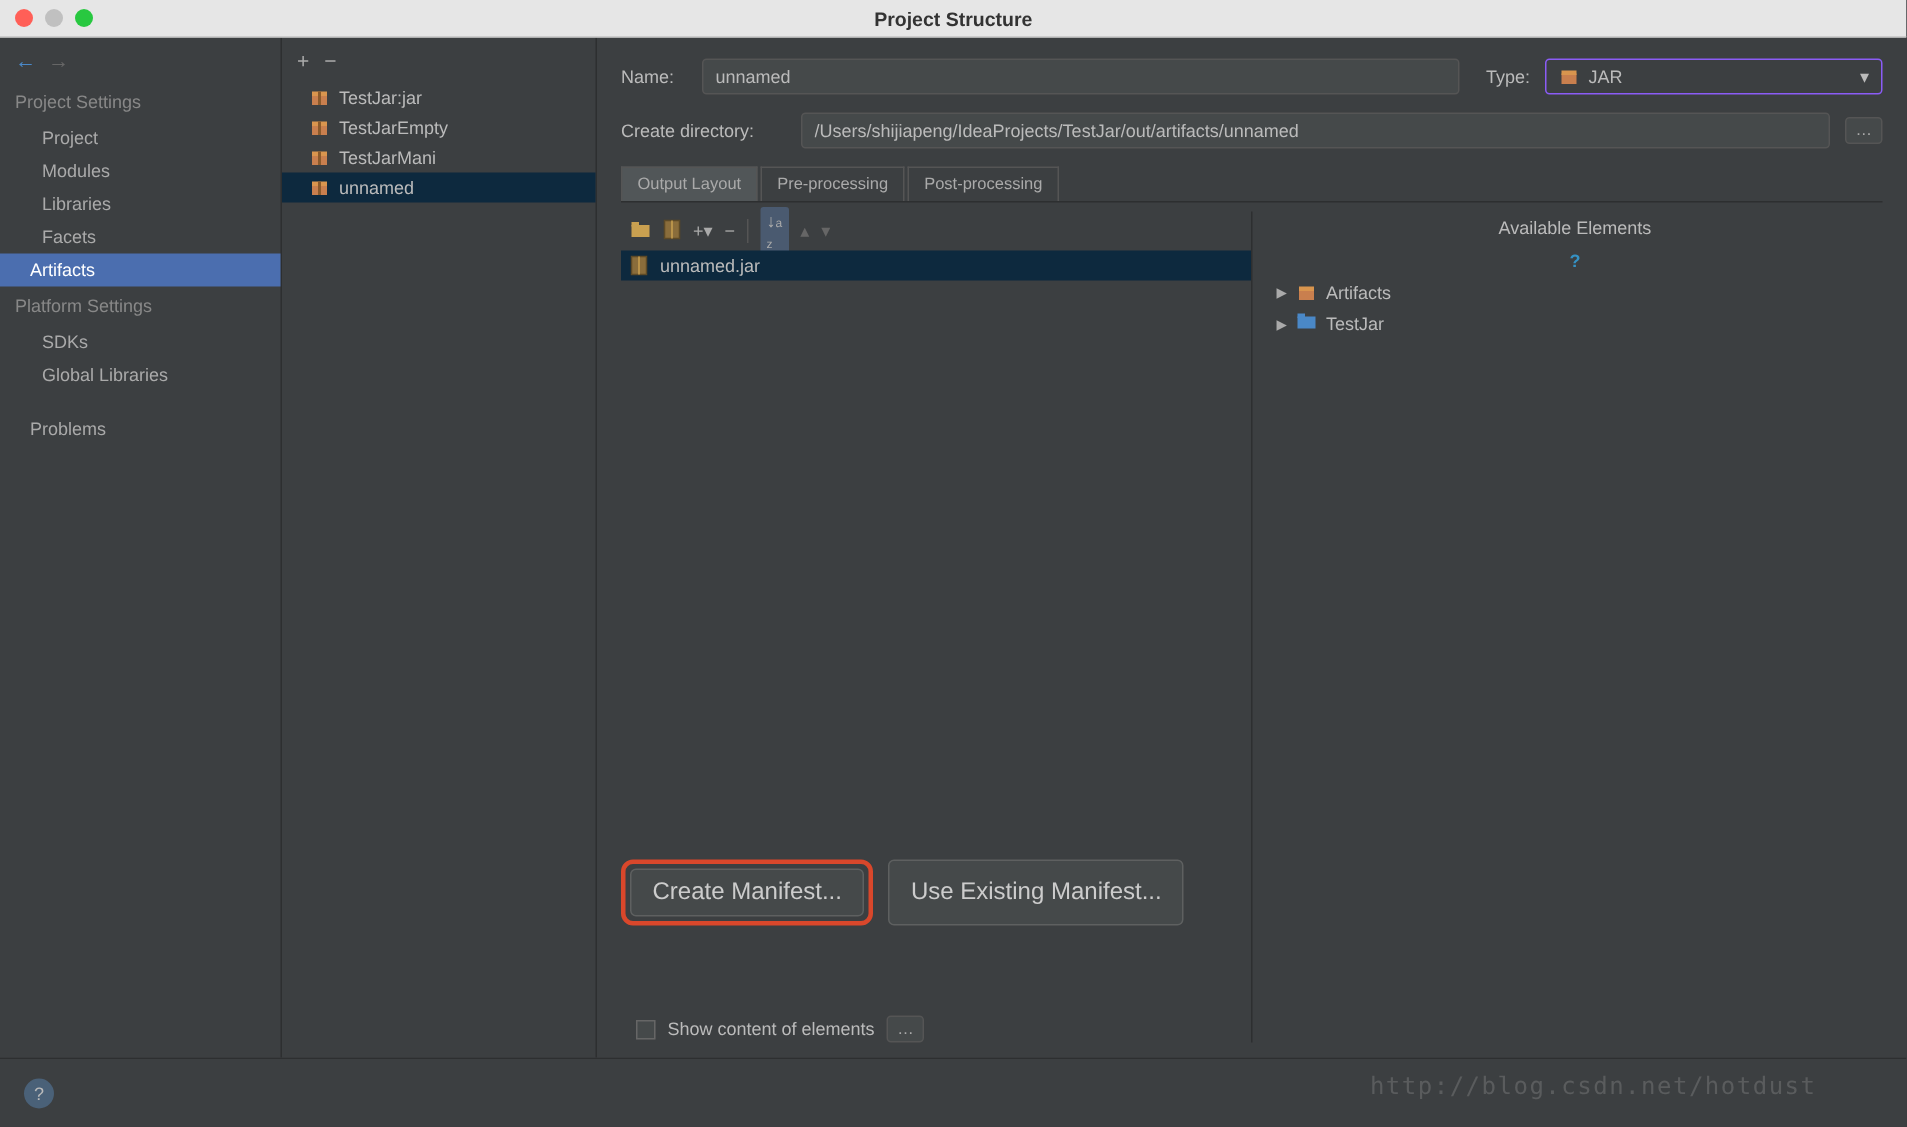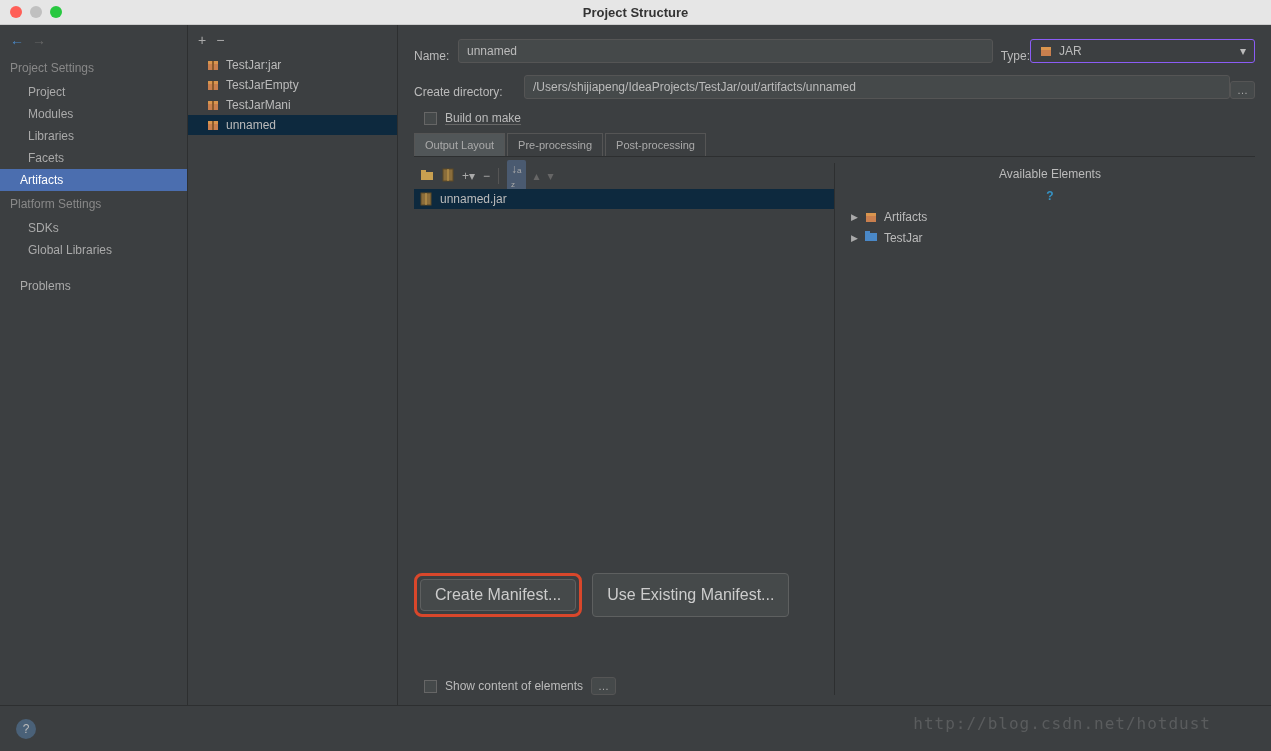--- a/index.html
+++ b/index.html
@@ -25,21 +25,21 @@
     .sidebar-item.selected { background: #4b6eaf; color: #fff; }
     
     .tree-panel { width: 210px; background: #3c3f41; border-right: 1px solid #2d2f30; }
     .tree-toolbar { height: 30px; display: flex; align-items: center; gap: 10px; padding: 0 10px; }
     .tb-btn { color: #aaa; font-size: 14px; cursor: pointer; }
     .tree-item { padding: 3px 10px 3px 18px; display: flex; align-items: center; gap: 6px; cursor: pointer; }
     .tree-item.selected { background: #0d293e; }
     .gift-icon { width: 14px; height: 14px; display: inline-flex; align-items: center; justify-content: center; }
     
     .content { flex: 1; background: #3c3f41; padding: 14px 16px 10px 16px; display: flex; flex-direction: column; }
-    .form-row { display: flex; align-items: flex-end; margin-bottom: 12px; gap: 0; }
+    .form-row { display: flex; align-items: center; margin-bottom: 12px; gap: 10px; }
     .label { color: #bbb; font-size: 12px; }
     .input { background: #45494a; border: 1px solid #555; color: #bbb; padding: 4px 8px; border-radius: 3px; font-size: 12px; }
     .name-input { flex: 1; margin-right: 8px; }
     .type-select { background: #3c3f41; border: 1px solid #8b5cf6; padding: 4px 8px; border-radius: 3px; display: flex; align-items: center; gap: 6px; width: 225px; justify-content: space-between; }
     .output-input { flex: 1; }
     .browse-btn { background: #45494a; border: 1px solid #555; padding: 2px 6px; border-radius: 3px; cursor: pointer; color: #aaa; font-size: 11px; }
     .checkbox-row { display: flex; align-items: center; gap: 8px; padding-left: 10px; margin-bottom: 8px; }
     .chk { width: 13px; height: 13px; border: 1px solid #666; background: #45494a; }
     
     .tabs { display: flex; border-bottom: 1px solid #2d2f30; }
@@ -168,24 +168,20 @@
           <span>JAR</span>
         </span>
         <span>▾</span>
       </div>
     </div>
     <div class="form-row">
       <span class="label" style="width:110px">Create directory:</span>
       <input class="input output-input" value="/Users/shijiapeng/IdeaProjects/TestJar/out/artifacts/unnamed" style="">
       <span class="browse-btn">…</span>
     </div>
-    <div class="checkbox-row">
-      <div class="chk"></div>
-      <span style="text-decoration:underline;text-decoration-color:#666; text-underline-offset:2px;">Build on make</span>
-    </div>
 
     <div class="tabs">
       <div class="tab active">Output Layout</div>
       <div class="tab">Pre-processing</div>
       <div class="tab">Post-processing</div>
     </div>
 
     <div class="layout-area">
       <div class="left-layout">
         <div class="layout-toolbar">

